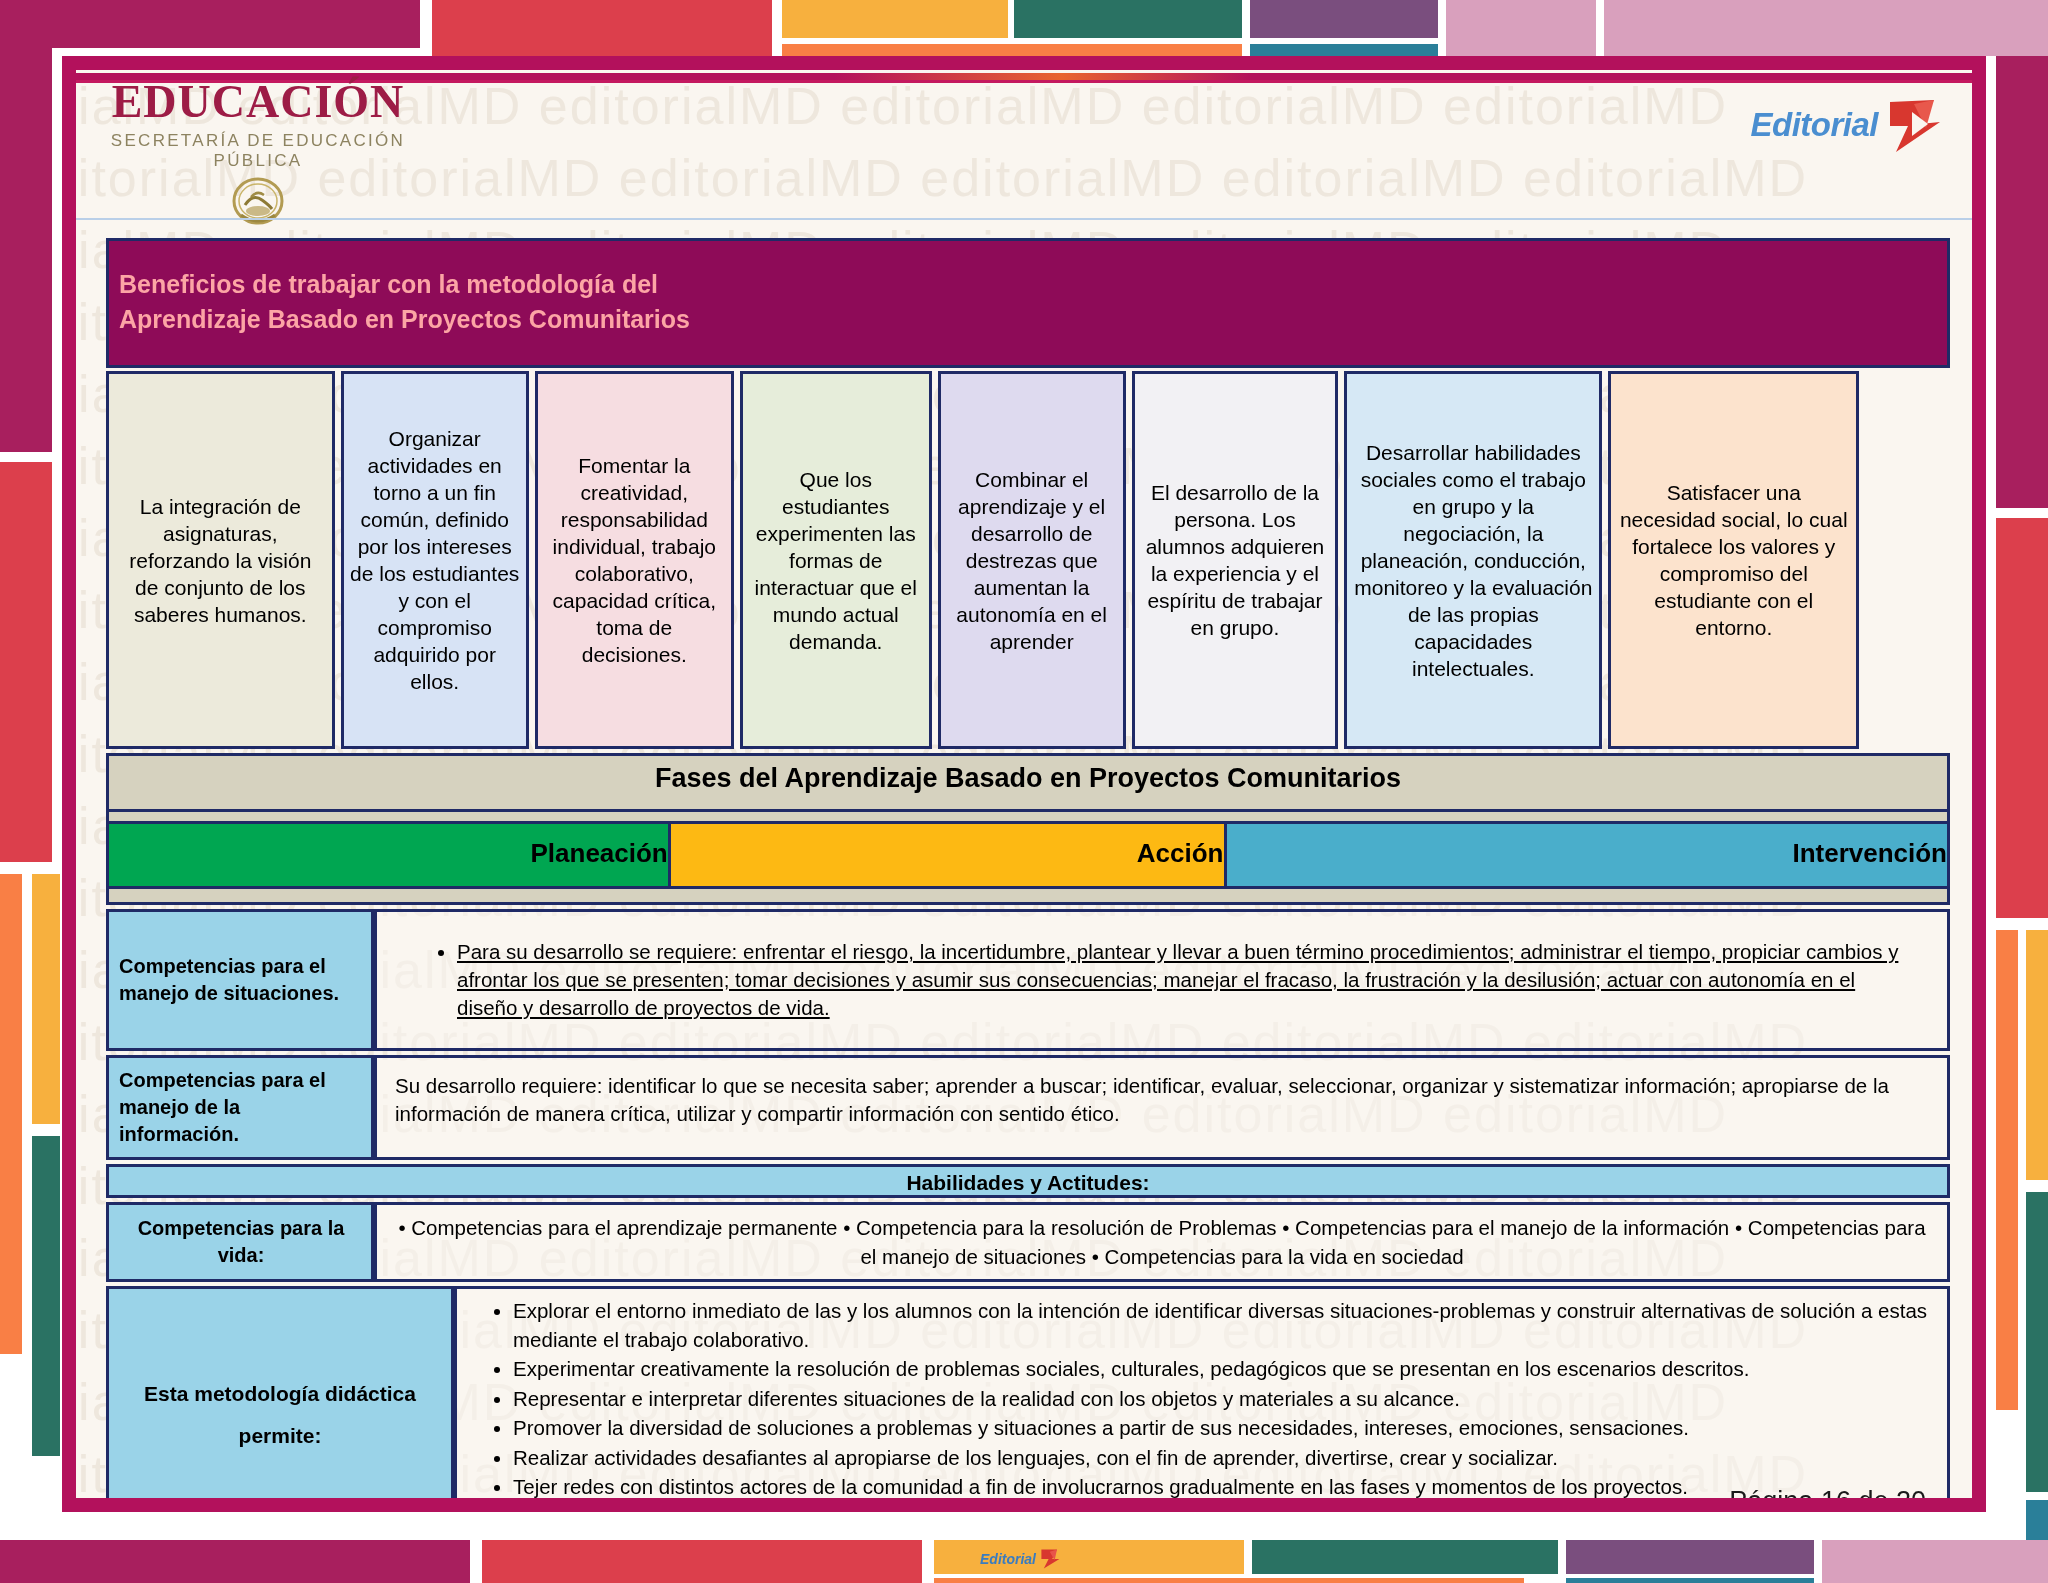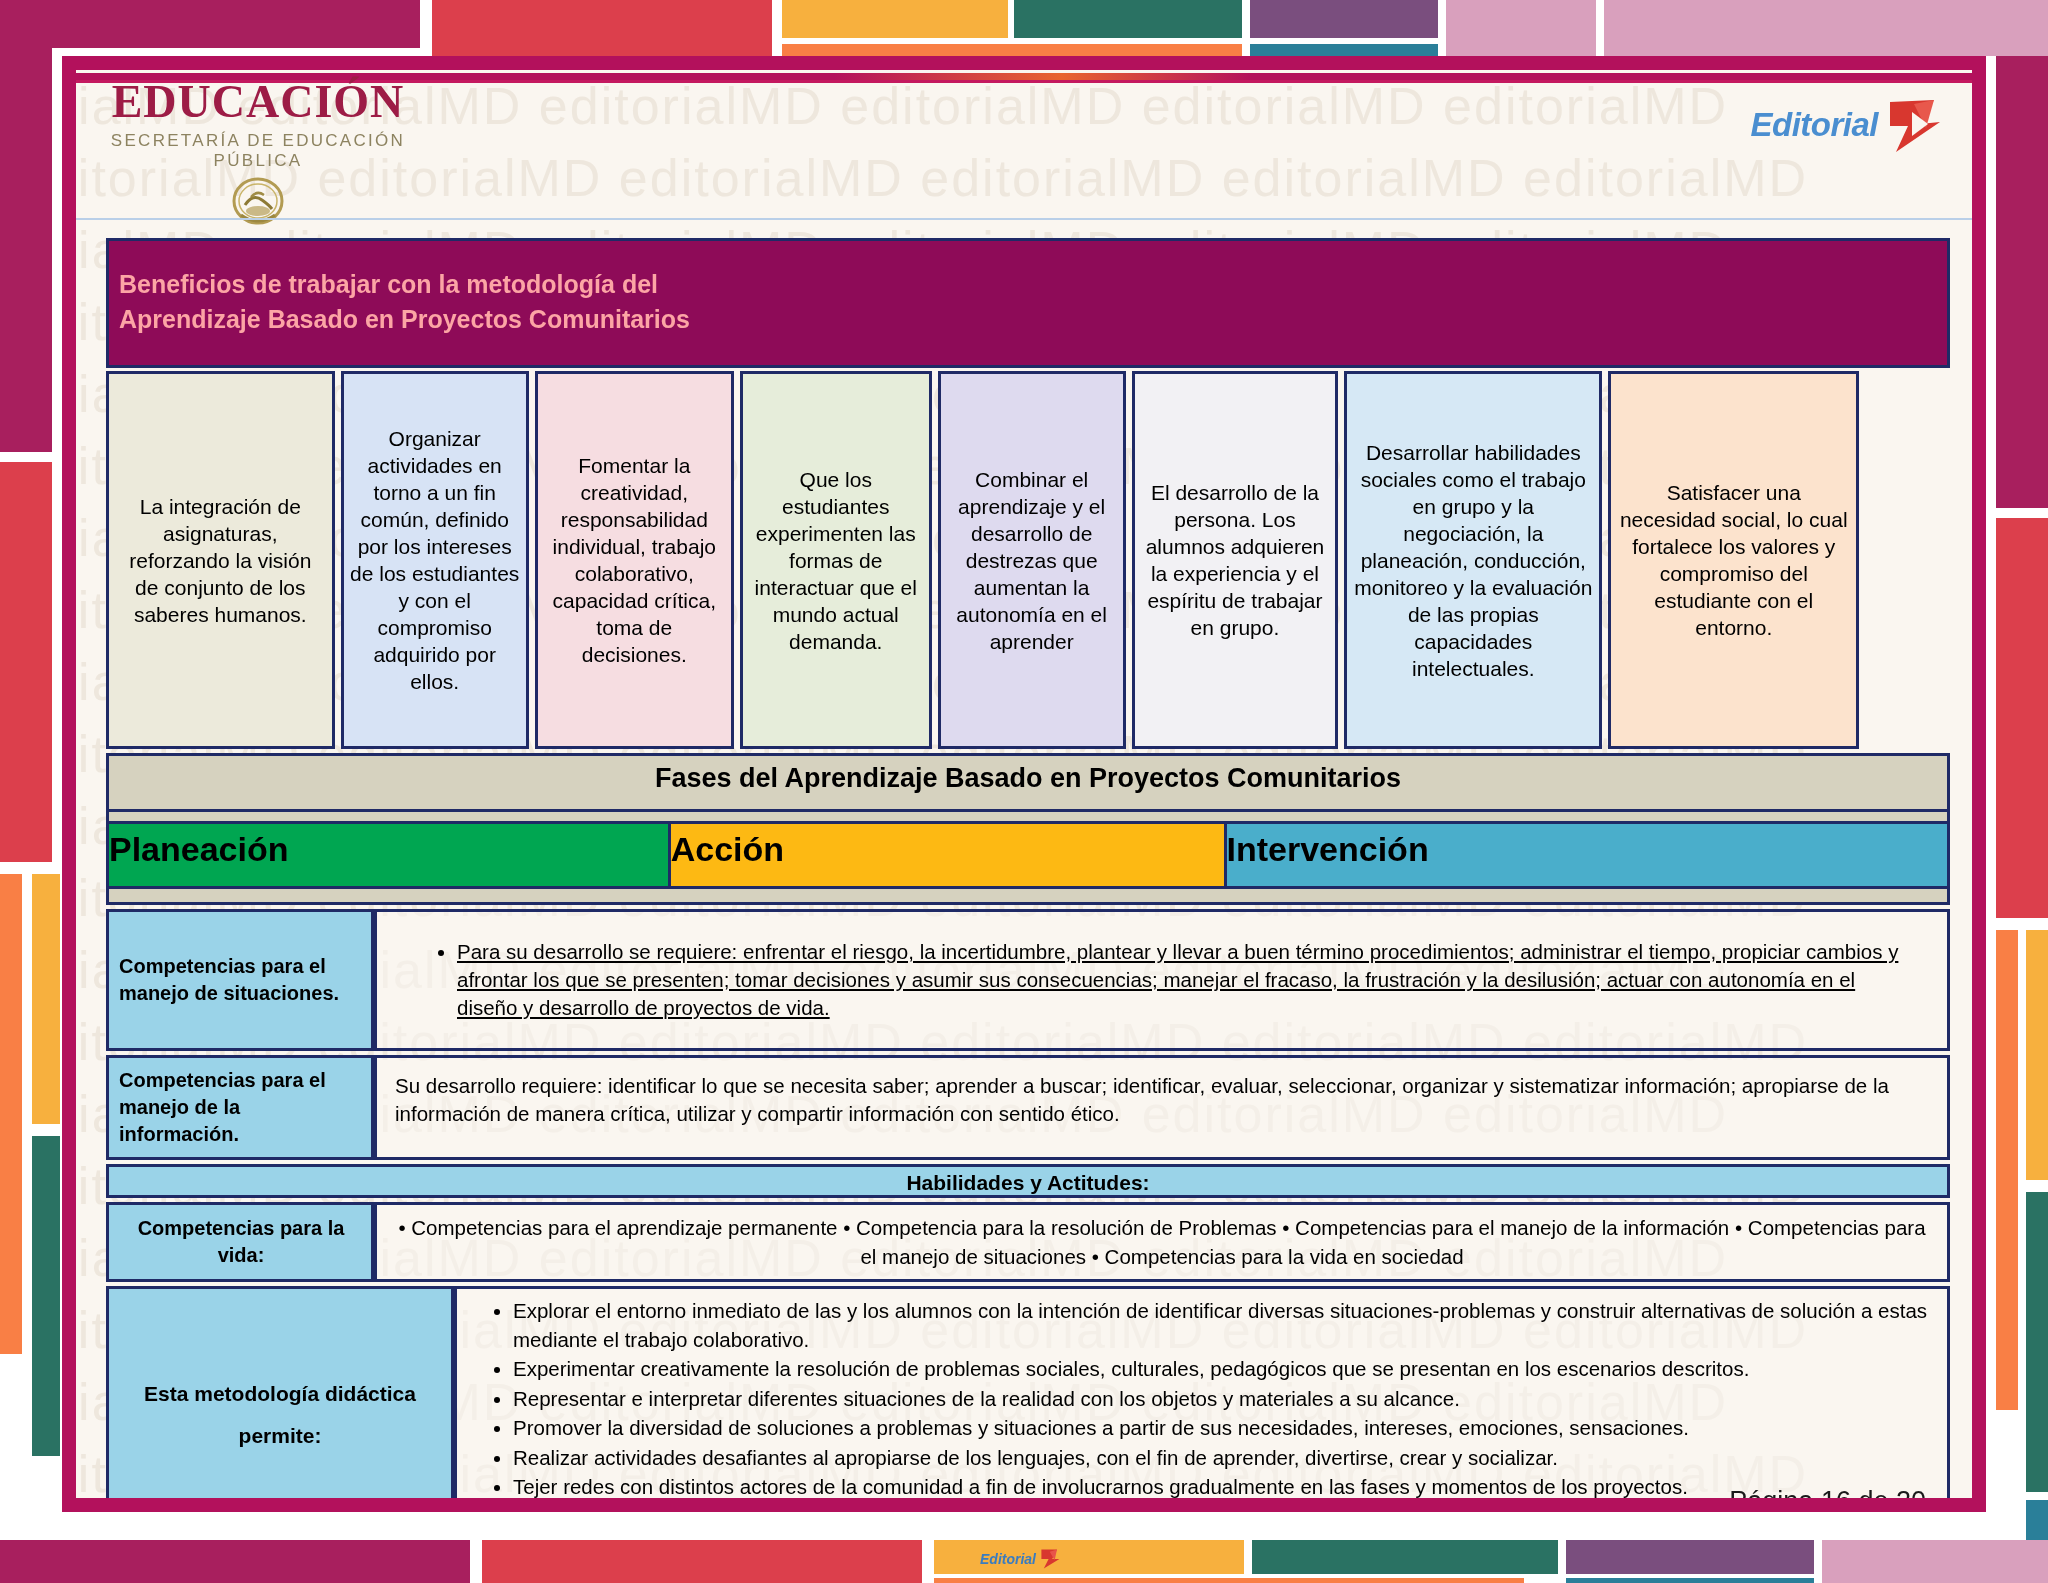--- a/index.html
+++ b/index.html
@@ -165,24 +165,24 @@
   }
   .fases-bars {
     display: flex;
     border-left: 3px solid #1f2a66;
     border-right: 3px solid #1f2a66;
     border-top: 3px solid #1f2a66;
     border-bottom: 3px solid #1f2a66;
     background: #d6d2bf;
   }
   .fase {
-    text-align: left;
-    font-size: 34px;
-    font-weight: 700;
-    padding: 6px 0 17px;
+    text-align: right;
+    font-size: 26px;
+    font-weight: 700;
+    padding: 14px 0 17px;
     color: #000;
   }
   .fase.f1 { flex: 0 0 30.4%; background: #00a651; }
   .fase.f2 { flex: 0 0 30.4%; background: #fdb913; border-left: 3px solid #1f2a66; border-right: 3px solid #1f2a66;}
   .fase.f3 { flex: 1 1 auto; background: #4aaecb; }
 
   .fases-gap2 {
     height: 16px;
     background: #d6d2bf;
     border-left: 3px solid #1f2a66;

